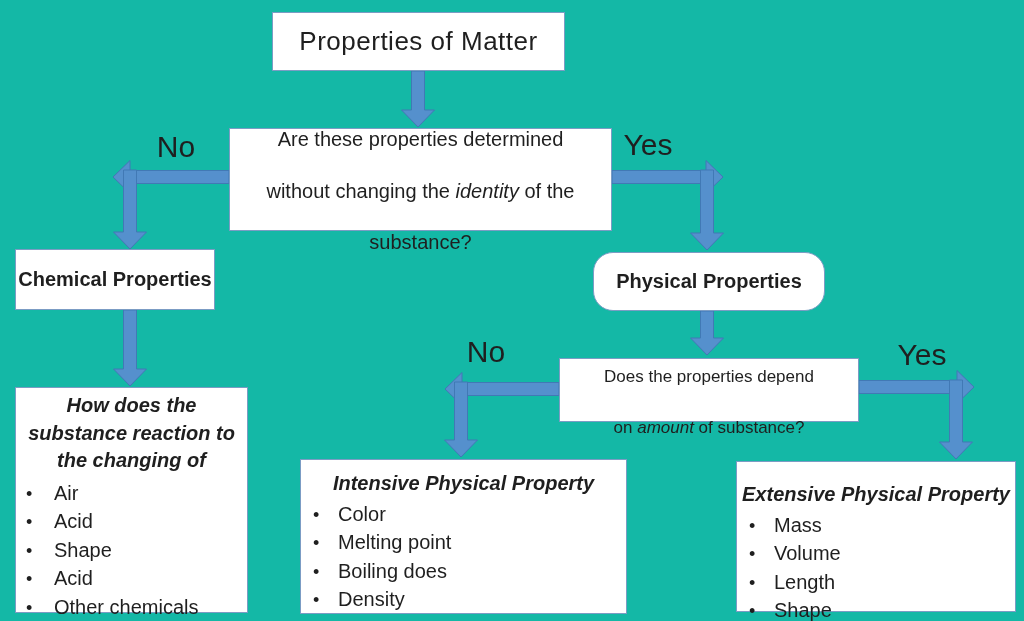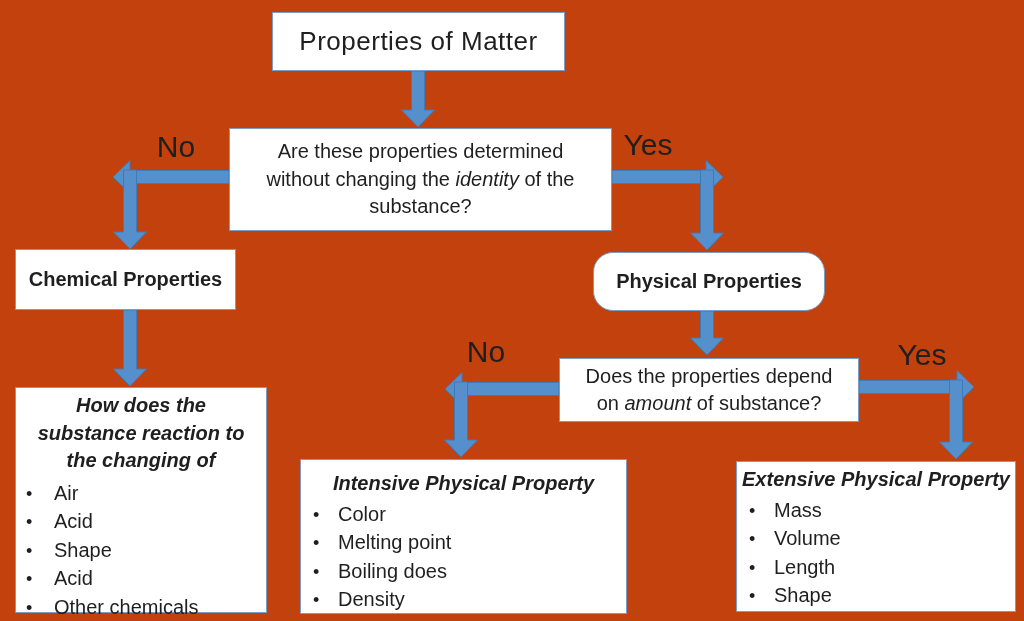--- a/index.html
+++ b/index.html
@@ -1,36 +1,36 @@
 <!DOCTYPE html>
 <html><head>
 <meta charset="utf-8">
 <style>
   html,body{margin:0;padding:0;background:#fff;}
   .canvas{
-    position:relative;width:1024px;height:621px;background:#c2410c;
+    position:relative;width:1024px;height:621px;background:#14b8a6;
     font-family:"Liberation Sans","DejaVu Sans",sans-serif;color:#1f1f1f;overflow:hidden;
   }
   .arrow-layer{position:absolute;left:0;top:0;width:1024px;height:621px;}
   .box{
     position:absolute;background:#ffffff;border:1.5px solid #7b9cc4;box-sizing:border-box;
   }
   .center-flex{display:flex;align-items:center;justify-content:center;text-align:center;}
   .col-flex{display:flex;flex-direction:column;align-items:center;justify-content:center;text-align:center;}
 
   #box-title{left:272px;top:12px;width:293px;height:59px;font-size:26px;letter-spacing:0.5px;}
   #box-q1{left:229px;top:128px;width:383px;height:103px;font-size:20px;}
-  .qline{line-height:27.5px;}
-  #box-chemical{left:15px;top:249px;width:221px;height:61px;font-size:20px;font-weight:bold;}
+  .qline{line-height:27.5px;margin-top:24px;}
+  #box-chemical{left:15px;top:249px;width:200px;height:61px;font-size:20px;font-weight:bold;}
   #box-physical{left:593px;top:252px;width:232px;height:59px;font-size:20px;font-weight:bold;border-radius:20px;}
-  #box-q2{left:559px;top:358px;width:300px;height:64px;font-size:20px;}
+  #box-q2{left:559px;top:358px;width:300px;height:64px;font-size:17px;}
 
-  #box-how{left:15px;top:387px;width:252px;height:226px;padding-top:4px;}
+  #box-how{left:15px;top:387px;width:233px;height:226px;padding-top:4px;}
   #box-intensive{left:300px;top:459px;width:327px;height:155px;padding-top:10px;}
-  #box-extensive{left:736px;top:461px;width:280px;height:151px;padding-top:4px;}
+  #box-extensive{left:736px;top:461px;width:280px;height:151px;padding-top:19px;}
 
   .list-heading{font-weight:bold;font-style:italic;text-align:center;font-size:20px;line-height:27.5px;}
   .bullets{margin-top:5px;}
   .bullets-tight{margin-top:3px;}
   .bullet-row{display:flex;align-items:baseline;font-size:20px;line-height:27.5px;}
   .pad-a{padding-left:10px;}   
   .pad-b{padding-left:12px;}   
   .dot{width:28px;flex:0 0 28px;font-size:18px;}
   .dot-b{width:25px;flex:0 0 25px;font-size:18px;}
 

